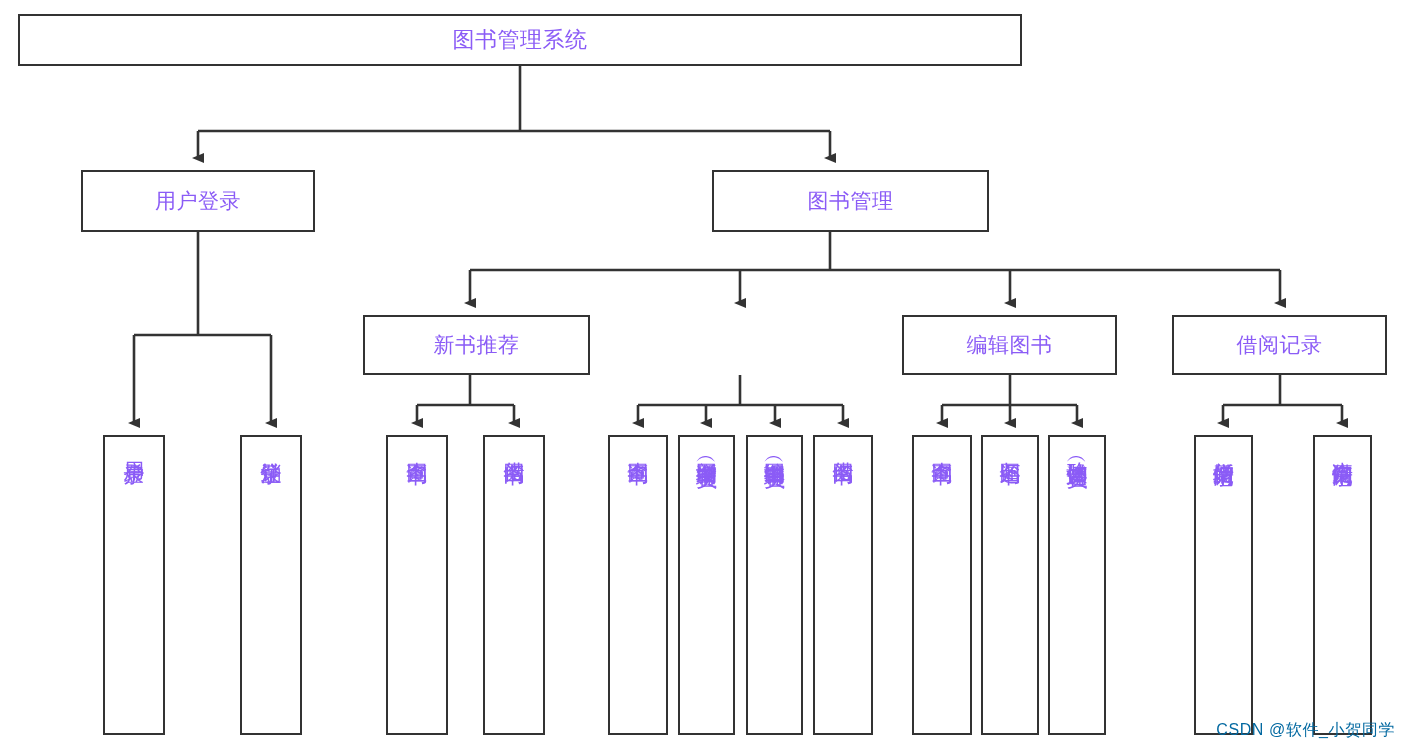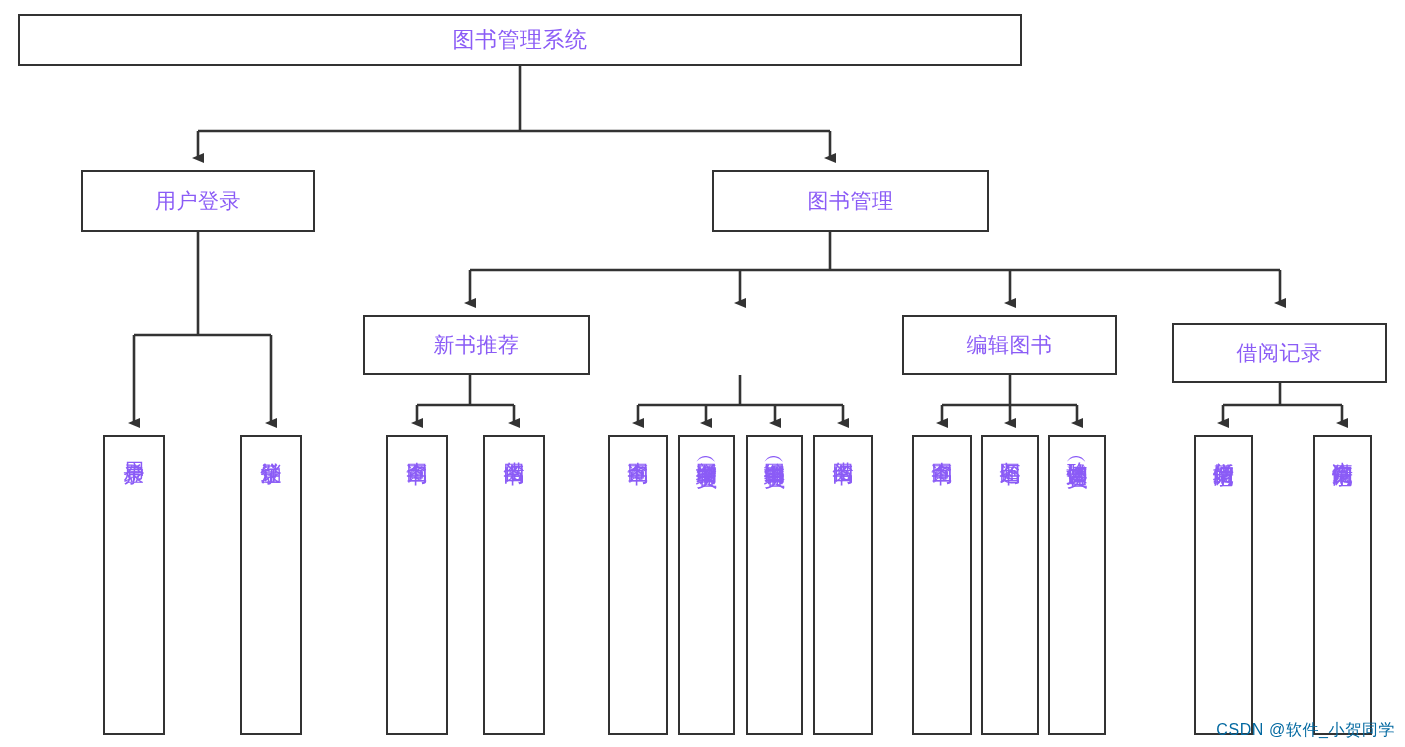--- a/index.html
+++ b/index.html
@@ -141,21 +141,21 @@
 
   <div class="node horiz" style="left:363px; top:315px; width:227px; height:60px;">
     <span class="label">新书推荐</span>
   </div>
 
 
   <div class="node horiz" style="left:902px; top:315px; width:215px; height:60px;">
     <span class="label">编辑图书</span>
   </div>
 
-  <div class="node horiz" style="left:1172px; top:323px; width:215px; height:60px;">
+  <div class="node horiz" style="left:1172px; top:315px; width:215px; height:60px;">
     <span class="label">借阅记录</span>
   </div>
 
   <div class="node vert" style="left:103px; top:435px; width:62px; height:300px;">
     <span class="label">用户登录</span>
   </div>
 
   <div class="node vert" style="left:240px; top:435px; width:62px; height:300px;">
     <span class="label">注销登录</span>
   </div>

